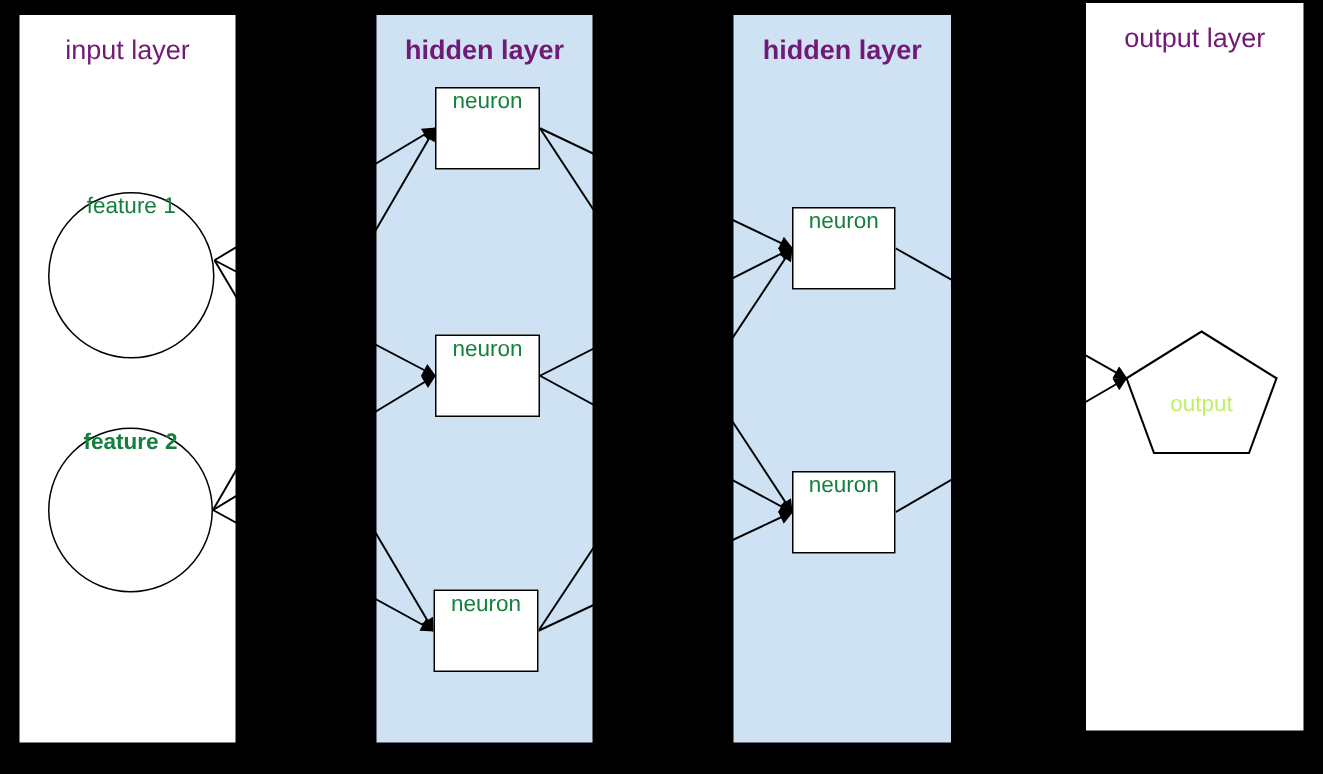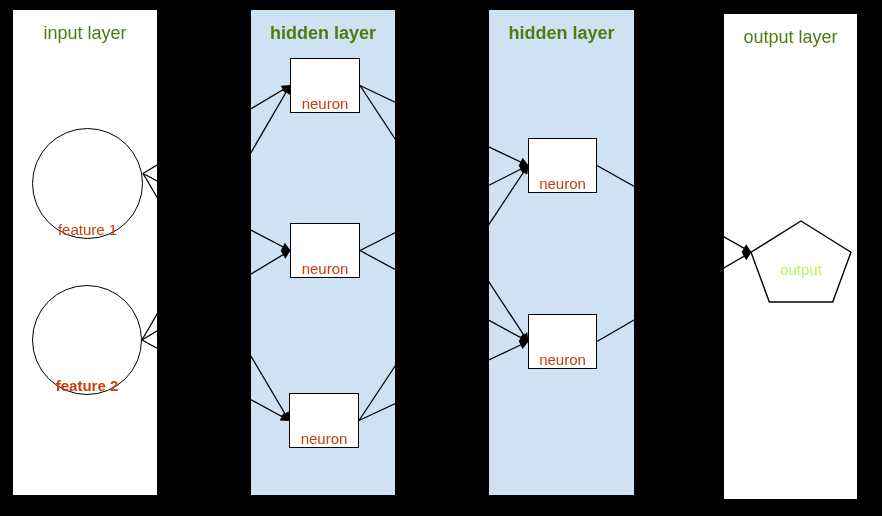--- a/index.html
+++ b/index.html
@@ -6,30 +6,30 @@
   html, body { background:#000; }
   #stage {
     position:relative;
     overflow:hidden;
     font-family:"Liberation Sans", sans-serif;
     color:#000;
   }
   .panel { position:absolute; z-index:1; }
   .panel-title {
     position:absolute; top:13px; left:0; right:0;
-    text-align:center; font-size:18px; line-height:20px; color:#4d7c0f;
+    text-align:center; font-size:18px; line-height:20px; color:#701a75;
     white-space:nowrap;
   }
   .panel-title.bold { font-weight:bold; }
   #edges-svg { position:absolute; left:0; top:0; z-index:2; }
   .node {
     position:absolute; z-index:3;
     background:#fff;
-    display:flex; align-items:flex-end; justify-content:center;
-    font-size:15px; color:#c2410c; text-align:center;
+    display:flex; align-items:flex-start; justify-content:center;
+    font-size:15px; color:#15803d; text-align:center;
   }
   .node.rect   { border:1.3px solid #000; }
   .node.circle { border:1px solid #000; border-radius:50%; }
   .pent-label {
     position:absolute; z-index:3;
     display:flex; align-items:center; justify-content:center;
     padding-top:15px;
     font-size:15px; color:#bef264;
   }
 </style>
@@ -65,21 +65,21 @@
   </svg>
 <div class="panel" style="left: 13px; top: 10px; width: 144px; height: 485px; background: rgb(255, 255, 255);">
       <div class="panel-title">input layer</div>
     </div>
     <div class="panel" style="left: 251px; top: 10px; width: 144px; height: 485px; background: rgb(207, 226, 243);">
       <div class="panel-title bold">hidden layer</div>
     </div>
     <div class="panel" style="left: 489px; top: 10px; width: 145px; height: 485px; background: rgb(207, 226, 243);">
       <div class="panel-title bold">hidden layer</div>
     </div>
-    <div class="panel" style="left: 724px; top: 14px; width: 133px; height: 485px; background: rgb(255, 255, 255); text-decoration: underline;">
+    <div class="panel" style="left: 724px; top: 2px; width: 145px; height: 485px; background: rgb(255, 255, 255); text-decoration: underline;">
       <div class="panel-title">output layer</div>
     </div>
     <div class="node circle" style="left: 32px; top: 128px; width: 111px; height: 111px;">
       <span>feature 1</span>
     </div>
     <div class="node circle" style="left: 32px; top: 285px; width: 110px; height: 110px; font-weight: bold;">
       <span>feature 2</span>
     </div>
     <div class="node rect" style="left: 290px; top: 58px; width: 70px; height: 55px;">
       <span>neuron</span>

